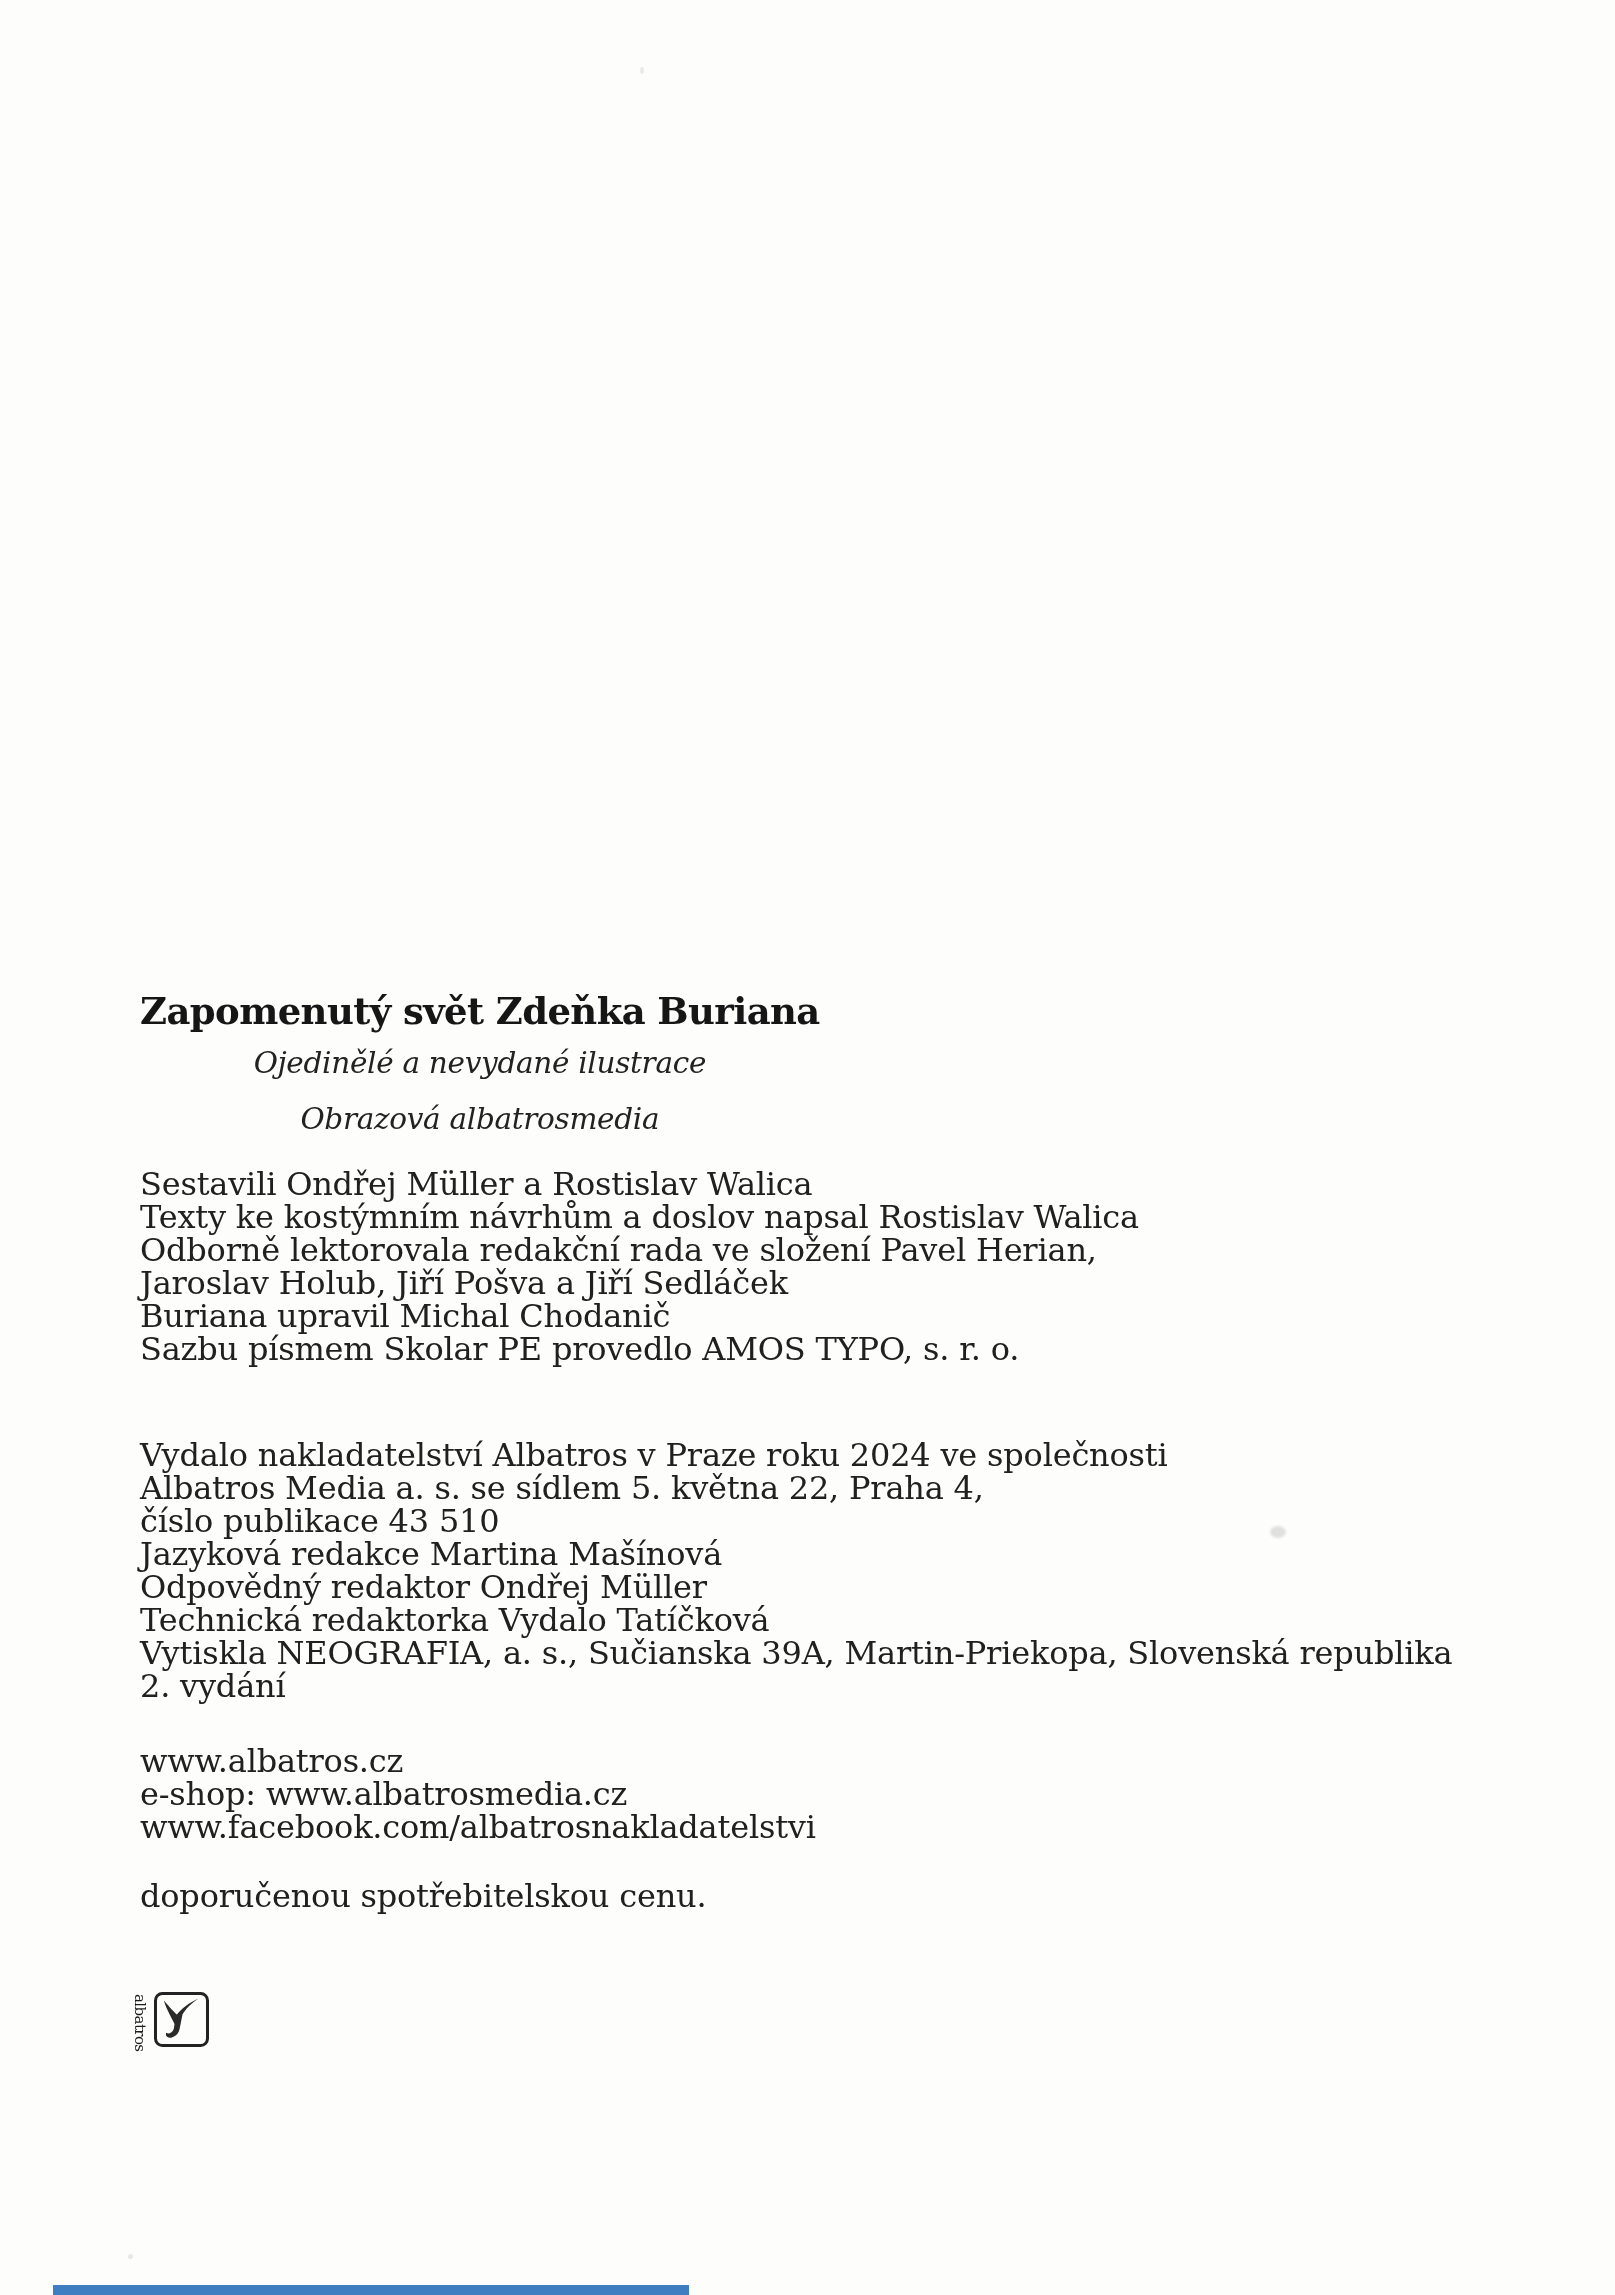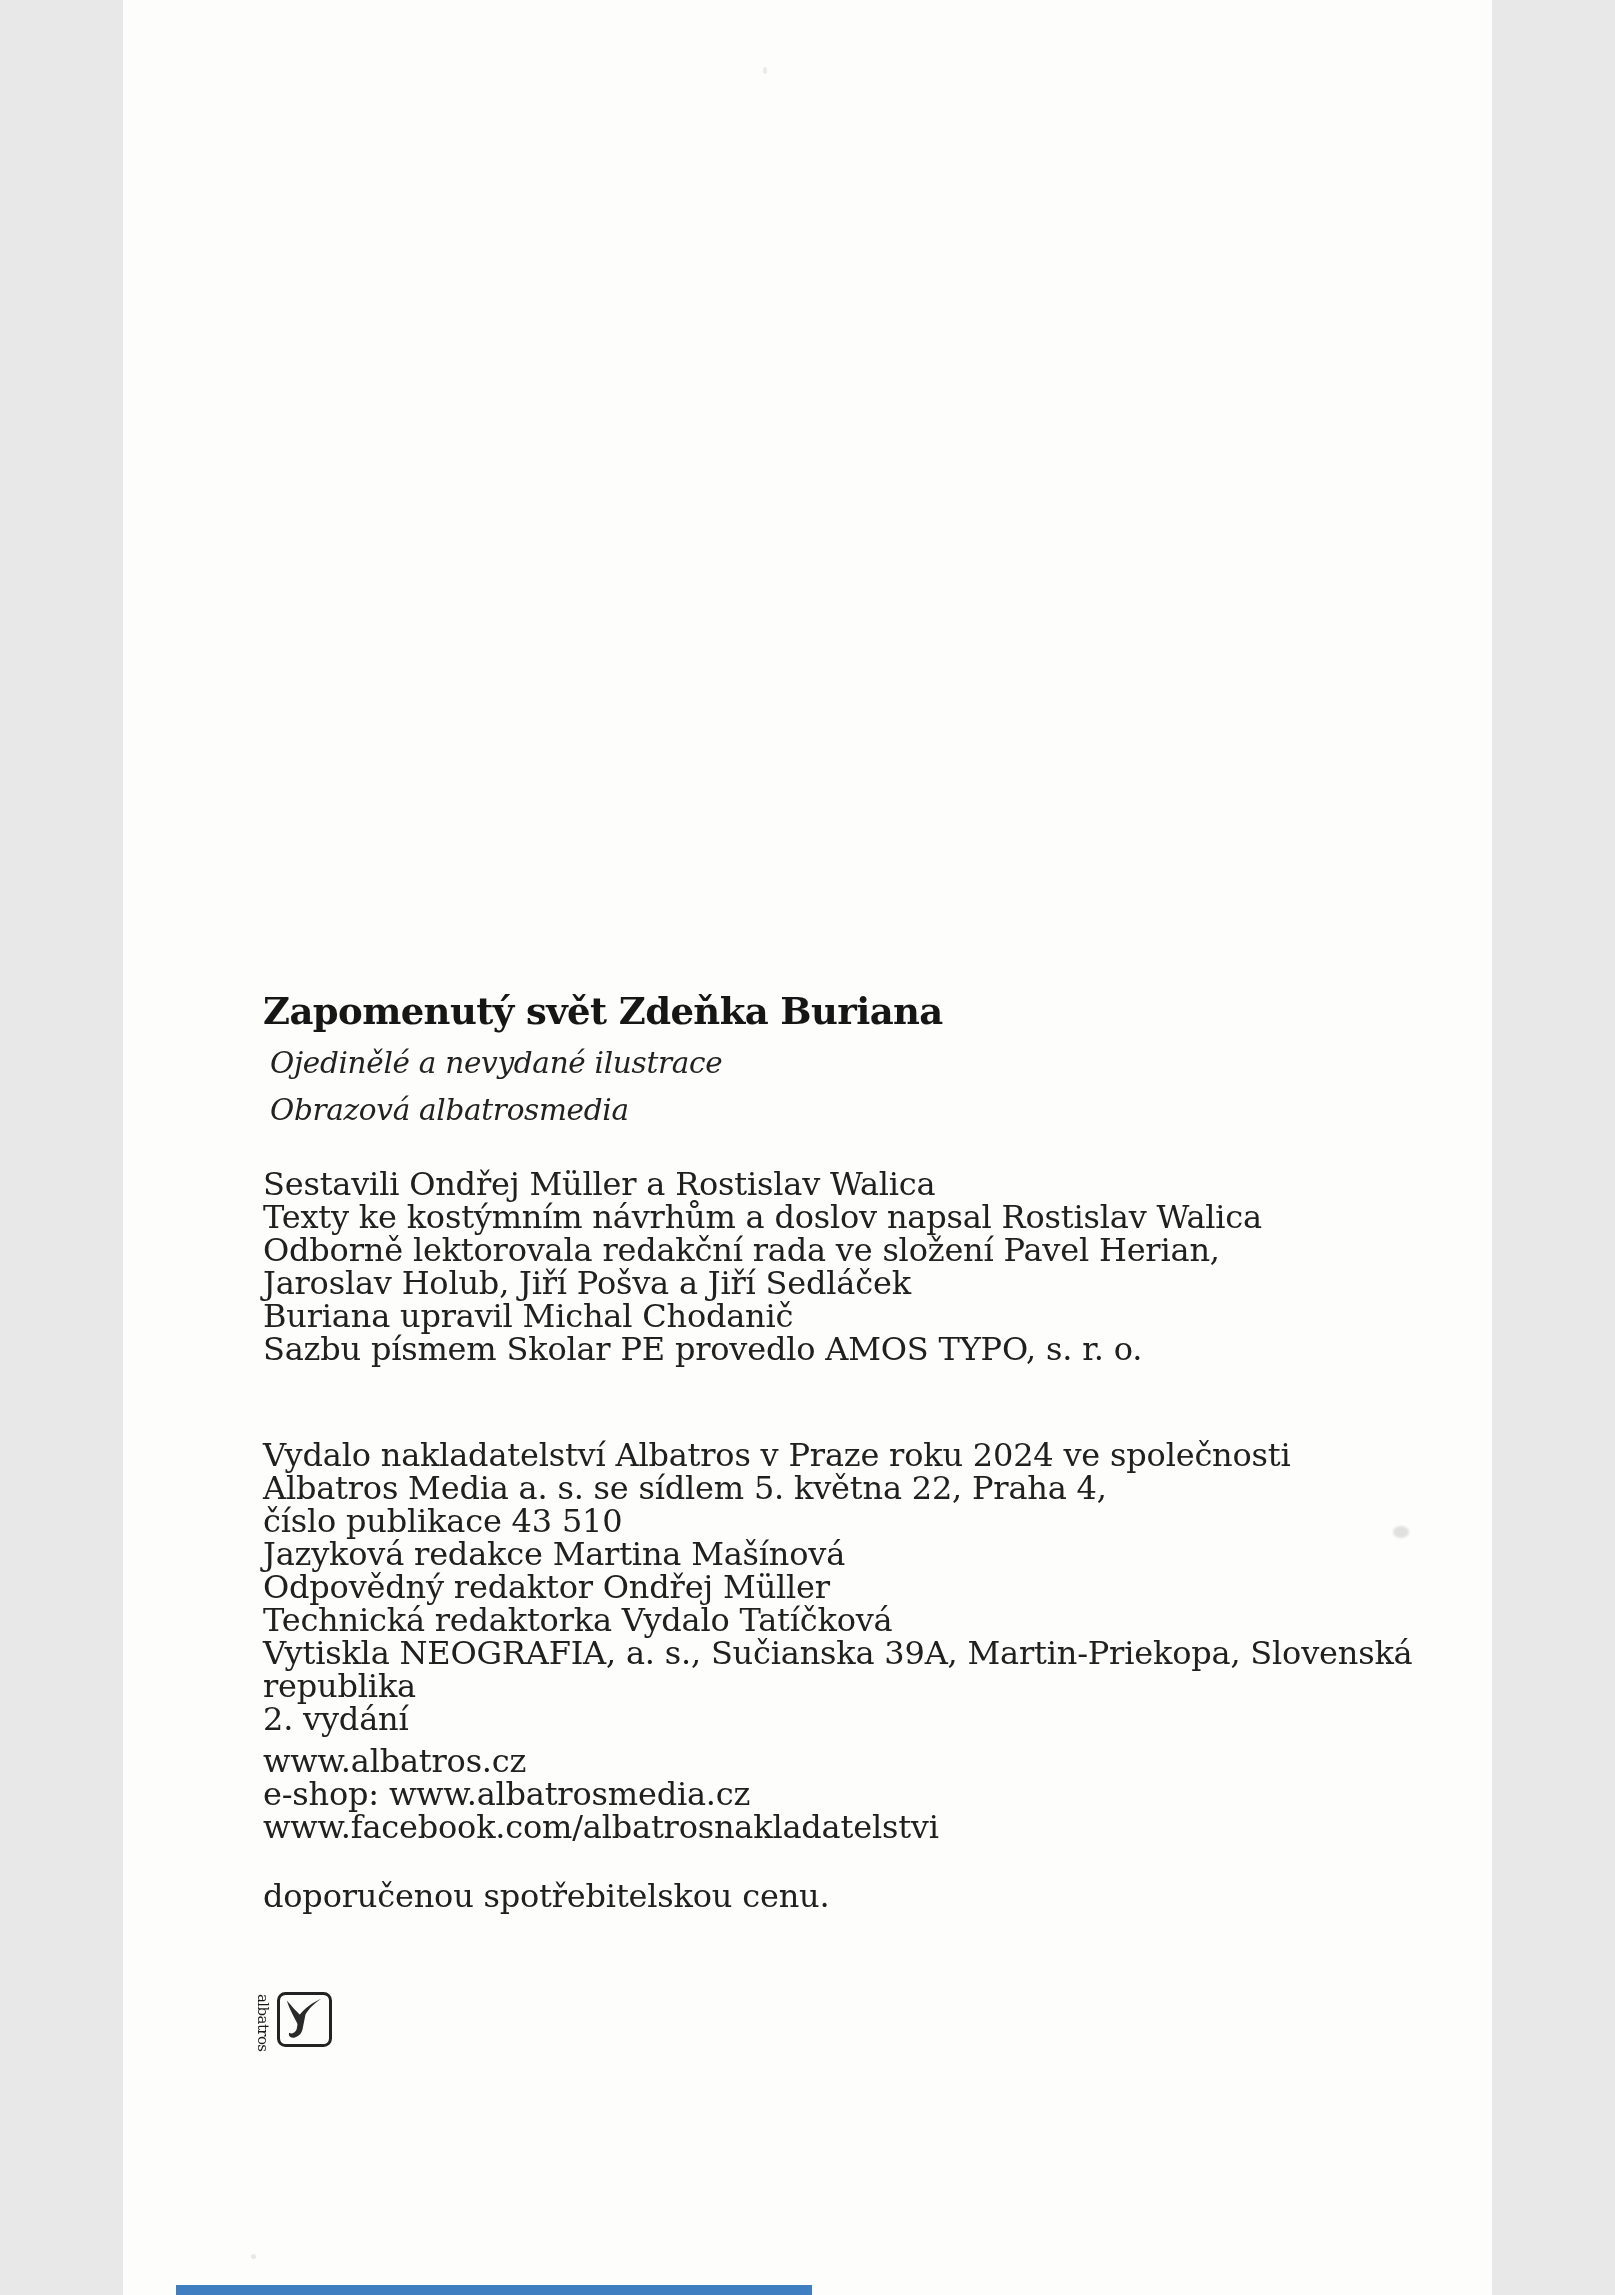--- a/index.html
+++ b/index.html
@@ -2,48 +2,49 @@
 <html lang="cs" style="font-size:9.6px"><head>
 <meta charset="utf-8">
 <style>
   html, body {
     margin: 0;
     padding: 0;
     background: #e8e8e8;
   }
   .page {
     position: relative;
-    width: 1369px;
+    width: 1615px;
     height: 2295px;
     margin: 0 auto;
     background: #fdfdfc;
     overflow: hidden;
     font-family: "DejaVu Serif", "Liberation Serif", serif;
     color: #1e1e1e;
   }
   
   .block { position: absolute; left: 140px; }
 
   .title-block { top: 988px; }
   .title-block h1 {
     margin: 0;
     font-size: 37px;
     font-weight: bold;
     letter-spacing: -0.6px;
     line-height: 47px;
     color: #161616;
   }
   .title-block .subtitle {
-    margin: 7px;
+    margin: 16px;
     font-size: 29.5px;
     font-style: italic;
     font-weight: normal;
     line-height: 40px;
     letter-spacing: -0.3px;
     color: #222;
+    text-align: center;
   }
   .title-block .subtitle:first-of-type { margin-top: 8.4px; }
 
   .bodyblock p {
     margin: 0;
     font-size: 32px;
     line-height: 33px;
     letter-spacing: -0.2px;
     color: #202020;
   }

